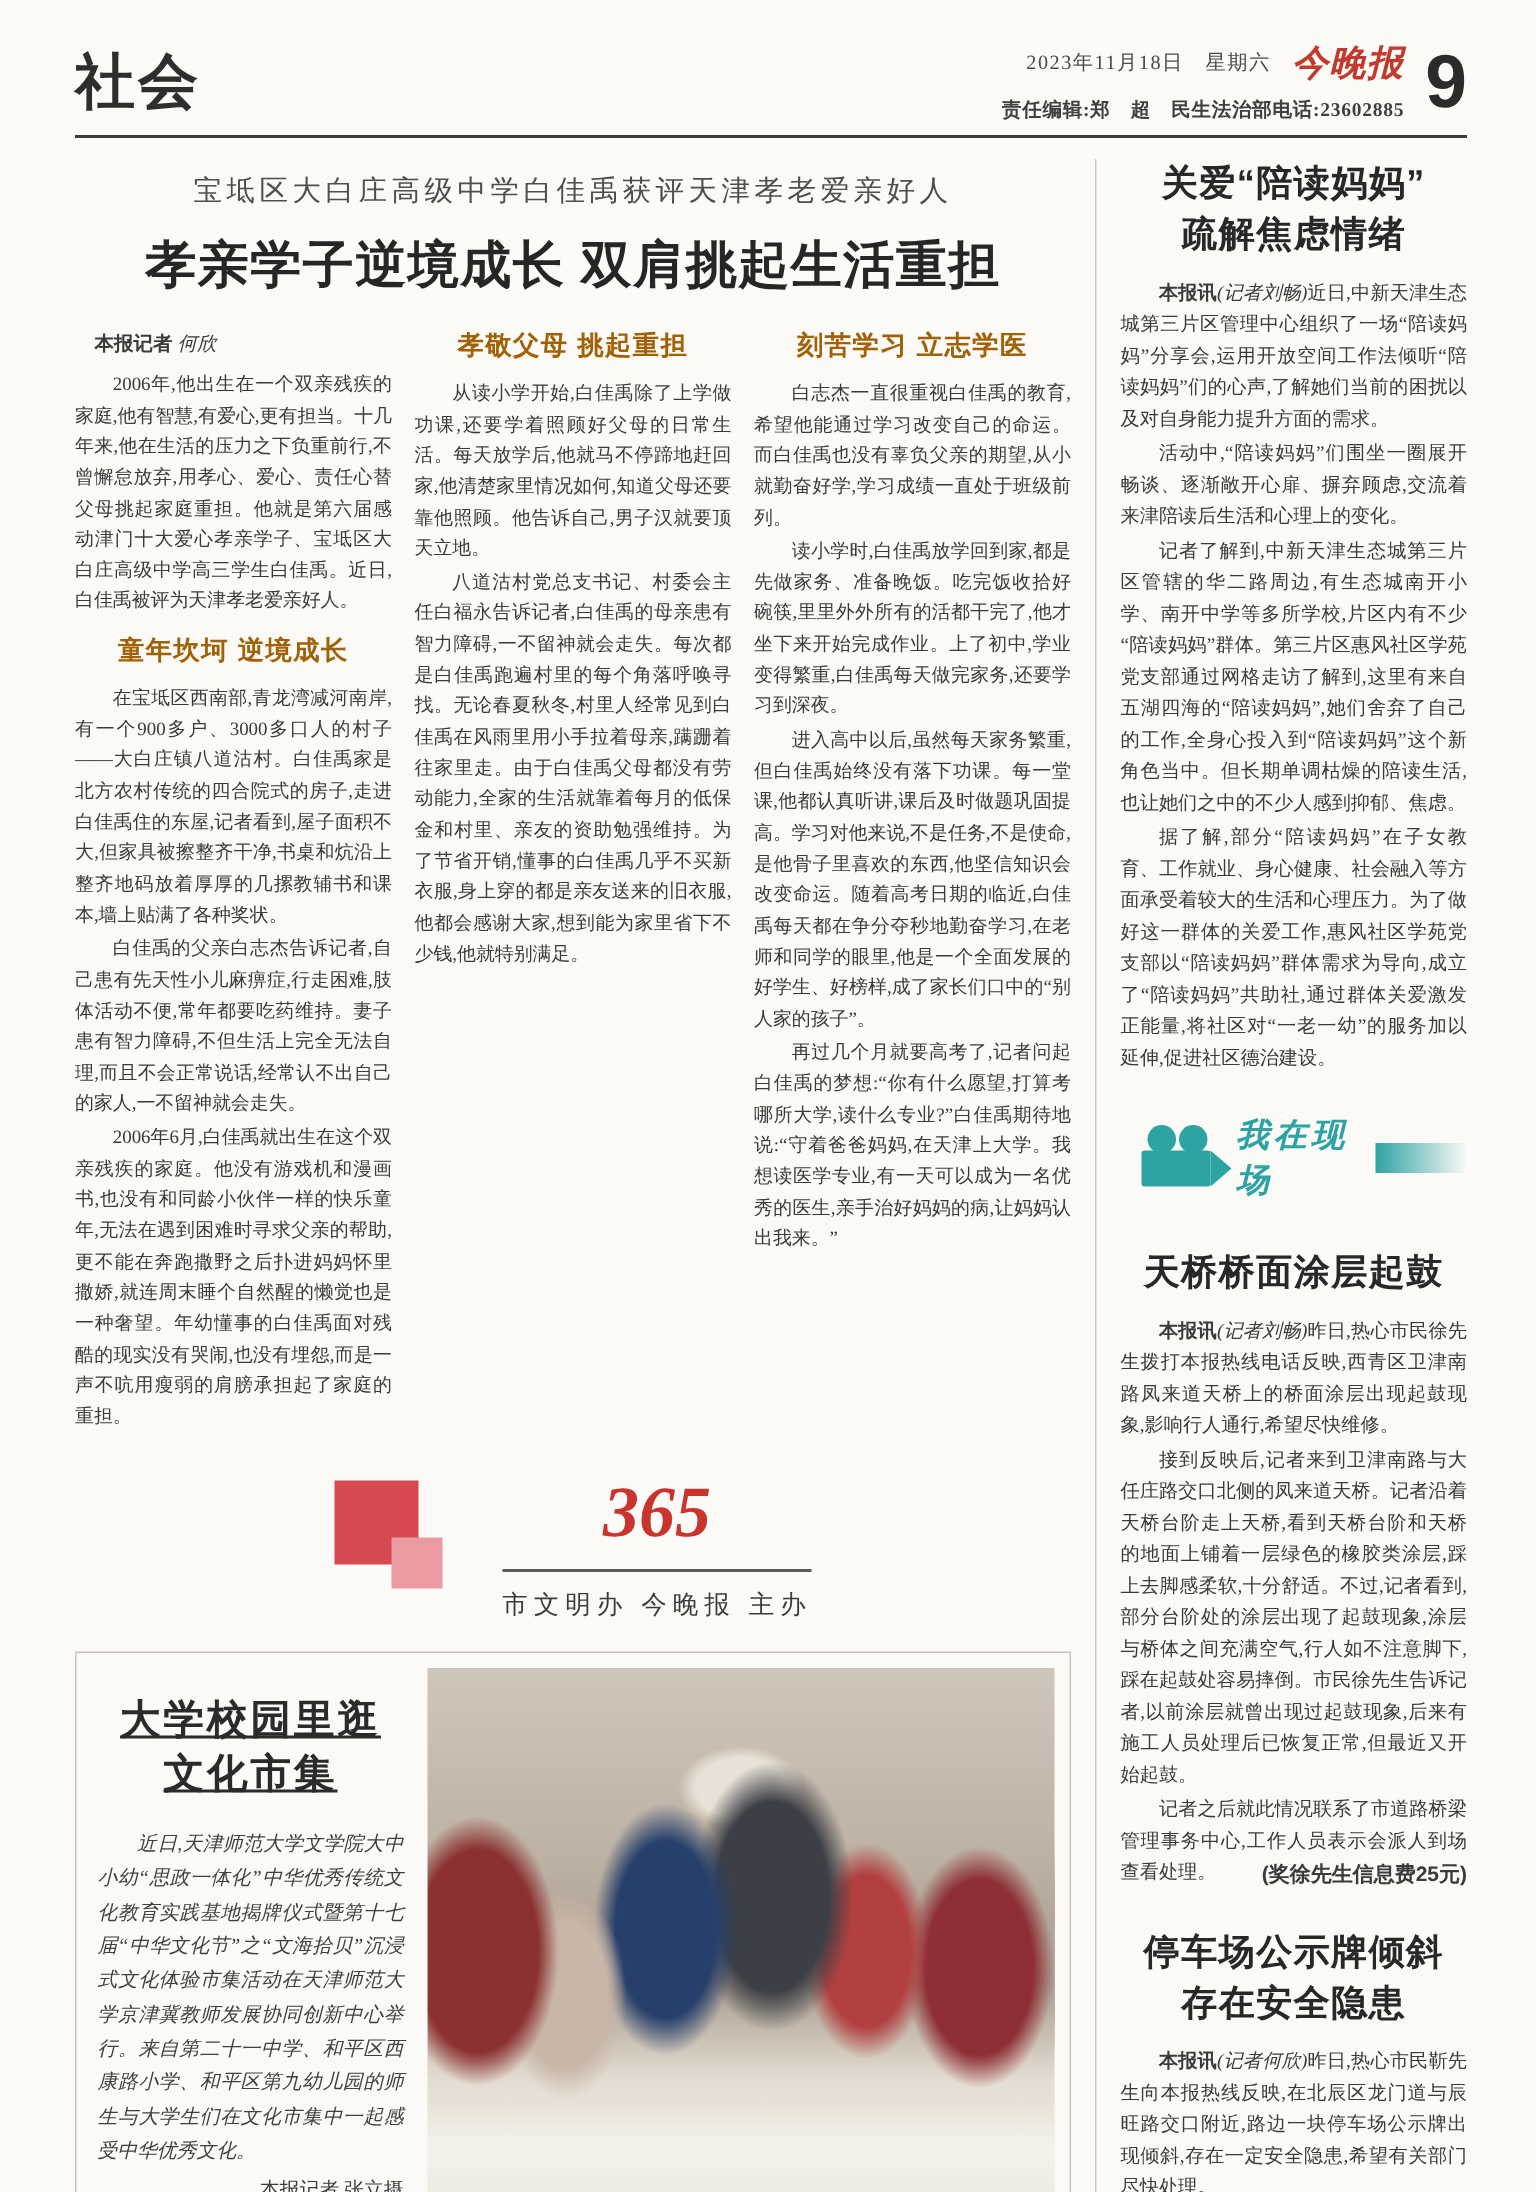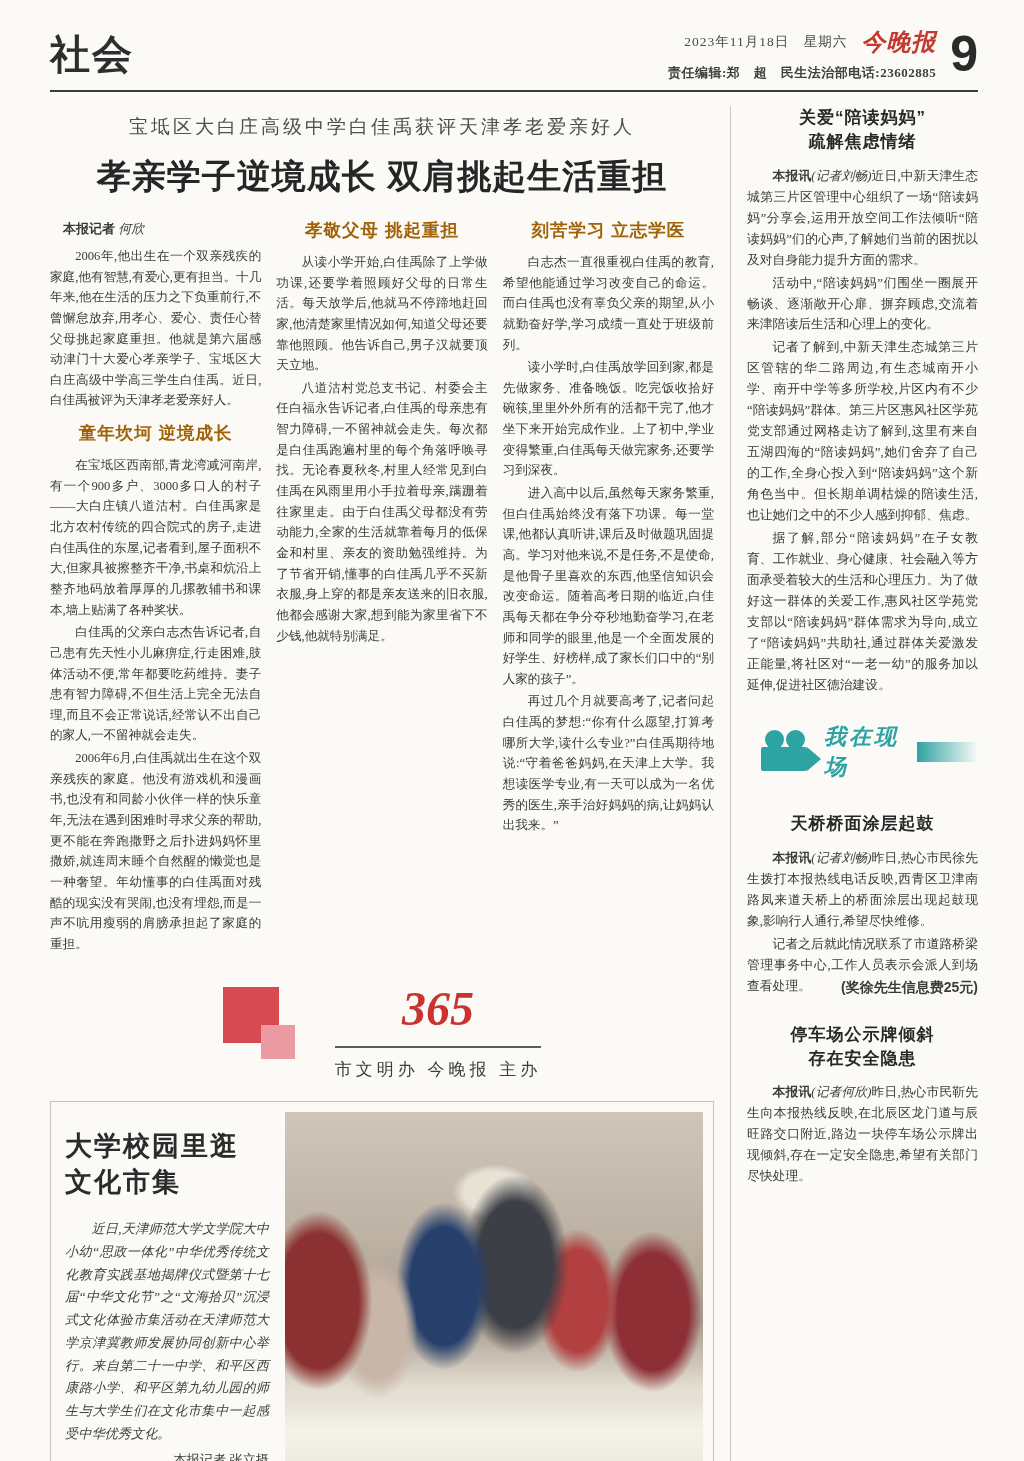--- a/index.html
+++ b/index.html
@@ -53,42 +53,42 @@
   .dream-title-row { display:flex; align-items:baseline; gap:16px; justify-content:center;
                      border-bottom:2px solid #5a5a5a; padding-bottom:10px; }
   .dream-title { color:#d2403c; font-size:37px; font-weight:bold; letter-spacing:4px; }
   .dream-num { color:#c9342f; font-size:48px; font-weight:bold; font-style:italic; font-family:"Liberation Serif",serif; }
   .dream-org { margin-top:10px; font-size:17px; color:#3c3c3c; letter-spacing:4px;
                font-family:"Liberation Sans","DejaVu Sans",sans-serif; }
 
   
   .culture-box { border:1px solid #c8c3ba; display:flex; margin:4px 0 18px; padding:10px; gap:12px; }
   .culture-left { width:212px; flex:0 0 212px; padding:6px 4px; }
-  .culture-title { font-family:"Liberation Sans","DejaVu Sans",sans-serif;
+  .culture-title { text-align:center; font-family:"Liberation Sans","DejaVu Sans",sans-serif;
                    font-weight:bold; font-size:27px; color:#2b2b2b; line-height:1.35; letter-spacing:2px;
-                   margin:10px 0 18px; }
+                   margin:10px 0 18px;text-decoration:underline; }
   .culture-body { font-size:13.2px; line-height:1.72; text-align:justify; text-indent:2em;
                   font-style:italic; color:#40403f; }
   .culture-credit { text-align:right; font-size:13.2px; margin-top:6px; color:#3a3a3a; }
   .photo { flex:1; min-height:296px; position:relative; overflow:hidden; background:
       radial-gradient(ellipse 90px 150px at 8% 52%, #8c3131 0 45%, transparent 60%),
       radial-gradient(ellipse 70px 120px at 22% 60%, #c8b6a8 0 40%, transparent 58%),
       radial-gradient(ellipse 80px 140px at 38% 48%, #27406b 0 42%, transparent 60%),
       radial-gradient(ellipse 90px 150px at 55% 42%, #3d3f46 0 42%, transparent 60%),
       radial-gradient(ellipse 70px 120px at 70% 52%, #b24040 0 42%, transparent 60%),
       radial-gradient(ellipse 80px 130px at 88% 55%, #8e2f36 0 45%, transparent 62%),
       radial-gradient(ellipse 60px 40px at 50% 22%, #e8e2d6 0 50%, transparent 70%),
       linear-gradient(180deg, #cfc6ba 0%, #bdb2a4 34%, #a99c8e 58%, #e4ded2 76%, #f2eee6 100%); }
   .photo::after { content:""; position:absolute; left:0; right:0; bottom:0; height:74px;
       background:linear-gradient(180deg, rgba(250,248,242,0) 0%, #f4f1e9 40%, #eceadf 100%); }
 
   
   .side-article { margin-bottom:26px; }
   .side-title { text-align:center; font-family:"Liberation Sans","DejaVu Sans",sans-serif;
-                font-weight:bold; font-size:17px; color:#282828; line-height:1.4; letter-spacing:1px;
+                font-weight:bold; font-size:24px; color:#282828; line-height:1.4; letter-spacing:1px;
                 margin-bottom:12px; }
   .side-article p.body { font-size:12.8px; }
   .reward { font-weight:bold; float:right; font-family:"Liberation Sans","DejaVu Sans",sans-serif; font-size:14px; }
 
   
   .scene-badge { display:flex; align-items:center; gap:10px; margin:26px 0 30px; padding-left:14px; }
   .cam { position:relative; width:64px; height:44px; }
   .cam .reel1, .cam .reel2 { position:absolute; top:0; width:19px; height:19px; border-radius:50%; background:#2ea3a3; }
   .cam .reel1 { left:4px; } .cam .reel2 { left:25px; }
   .cam .bodybox { position:absolute; left:0; top:17px; width:46px; height:24px; background:#2ea3a3; border-radius:2px; }
@@ -197,20 +197,21 @@
             <div class="bodybox"></div>
             <div class="lens"></div>
         </div>
         <span class="scene-text">我在现场</span>
         <span class="scene-bar"></span>
       </div>
 
       <div class="side-article">
         <div class="side-title">天桥桥面涂层起鼓</div>
         <p class="body"><span class="lead-prefix">本报讯</span><span class="reporter">(记者刘畅)</span><span>昨日,热心市民徐先生拨打本报热线电话反映,西青区卫津南路凤来道天桥上的桥面涂层出现起鼓现象,影响行人通行,希望尽快维修。</span></p>
+        <p class="body">接到反映后,记者来到卫津南路与大任庄路交口北侧的凤来道天桥。记者沿着天桥台阶走上天桥,看到天桥台阶和天桥的地面上铺着一层绿色的橡胶类涂层,踩上去脚感柔软,十分舒适。不过,记者看到,部分台阶处的涂层出现了起鼓现象,涂层与桥体之间充满空气,行人如不注意脚下,踩在起鼓处容易摔倒。市民徐先生告诉记者,以前涂层就曾出现过起鼓现象,后来有施工人员处理后已恢复正常,但最近又开始起鼓。</p>
         <p class="body"><span>记者之后就此情况联系了市道路桥梁管理事务中心,工作人员表示会派人到场查看处理。</span><span class="reward">(奖徐先生信息费25元)</span></p>
       </div>
 
       <div class="side-article">
         <div class="side-title">
           <span>停车场公示牌倾斜</span><br>
           <span>存在安全隐患</span>
         </div>
         <p class="body"><span class="lead-prefix">本报讯</span><span class="reporter">(记者何欣)</span><span>昨日,热心市民靳先生向本报热线反映,在北辰区龙门道与辰旺路交口附近,路边一块停车场公示牌出现倾斜,存在一定安全隐患,希望有关部门尽快处理。</span></p>
 

